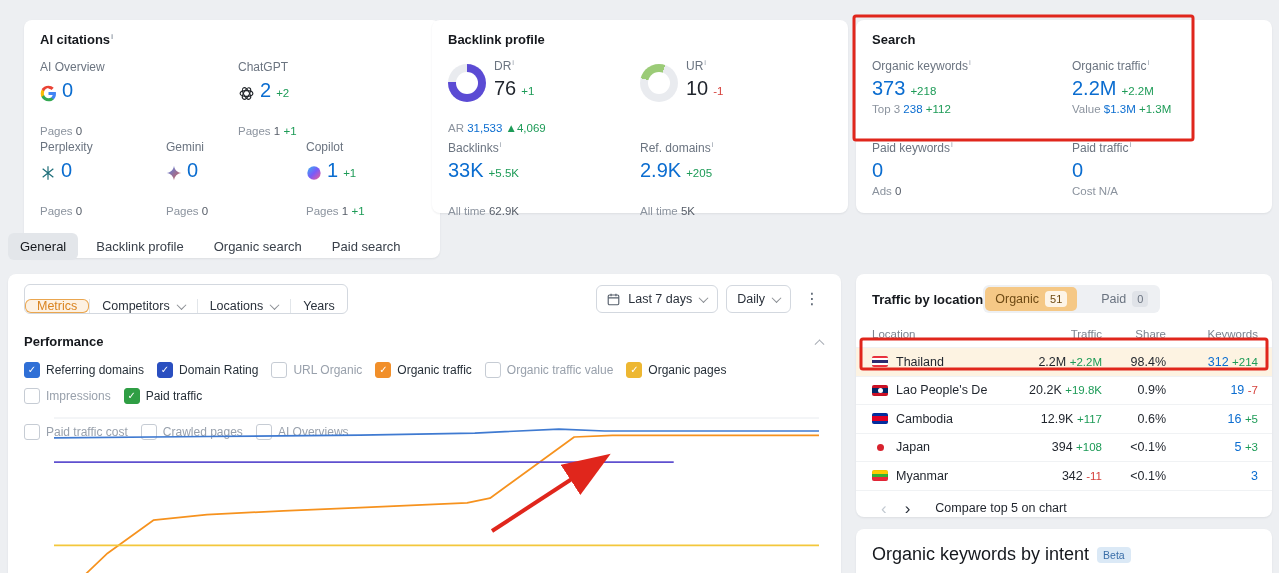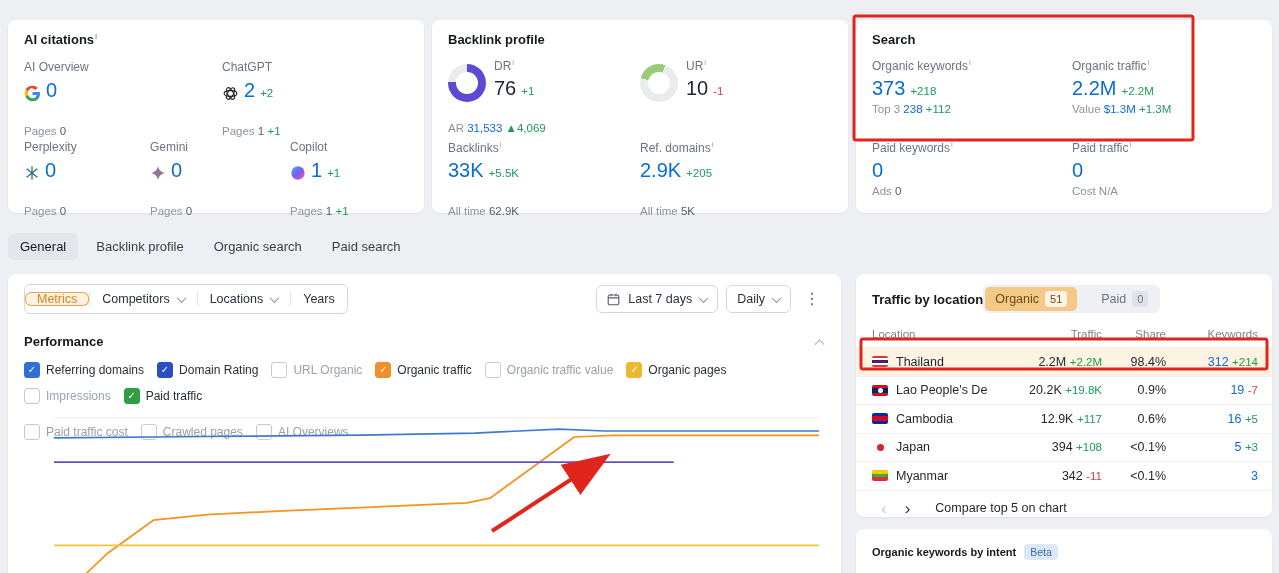--- a/index.html
+++ b/index.html
@@ -1,19 +1,19 @@
 <!DOCTYPE html>
 <html><head>
 <meta charset="utf-8">
 <style>
   html,body{margin:0;padding:0}
   #stage{position:relative;width:1279px;height:573px;background:#edeff2;overflow:hidden;
     font-family:"Liberation Sans","DejaVu Sans",sans-serif;color:#1f242c;font-size:12.5px}
   .card{position:absolute;background:#fff;border-radius:8px;box-shadow:0 1px 2px rgba(31,41,55,.08)}
-  #card-ai{left:8px;top:20px;width:416px;height:193px}
+  #card-ai{left:24px;top:20px;width:416px;height:238px}
   #card-backlink{left:432px;top:20px;width:416px;height:193px}
   #card-search{left:856px;top:20px;width:416px;height:193px}
   #card-main{left:8px;top:274px;width:833px;height:320px}
   #card-traffic{left:856px;top:274px;width:416px;height:243px}
   #card-intent{left:856px;top:529px;width:416px;height:80px;overflow:hidden}
 
   .card-title{position:absolute;left:16px;top:12px;font-size:13px;font-weight:700;color:#15181d}
   .sup{font-size:8px;color:#9aa2ad;vertical-align:super;margin-left:1px;cursor:default}
 
   .blk{position:absolute;width:190px}
@@ -35,21 +35,21 @@
   #dr-donut{left:16px;top:44px;background:conic-gradient(#5b4bd4 0 76%,#e9ebef 76% 100%)}
   #ur-donut{left:208px;top:44px;background:conic-gradient(from 285deg,#9bcb77 0 26%,#e9ebef 26% 100%)}
 
   
   #tabs{position:absolute;left:8px;top:231px;display:flex;gap:6px;align-items:center;height:30px}
   .tab{padding:6px 12px;border-radius:6px;font-size:13px;color:#39404a;cursor:pointer;white-space:nowrap}
   .tab.active{background:#e3e6ea;color:#15181d}
 
   
   .controls{display:flex;justify-content:space-between;align-items:center;padding:10px 16px 0}
-  .seg{display:flex;border:1px solid #d3d8df;border-radius:6px;height:28px;background:#fff;align-items:center}
+  .seg{display:flex;border:1px solid #d3d8df;border-radius:6px;height:28px;background:#fff;align-items:flex-end}
   .seg-item{display:flex;align-items:center;gap:8px;padding:0 12px;font-size:12.5px;color:#2a313b;border-left:1px solid #e2e6ea;cursor:pointer;white-space:nowrap}
   .seg-item:first-child{border-left:none;border-radius:6px 0 0 6px}
   .seg-item.active{background:#fdf1e2;color:#d9831f;box-shadow:inset 0 0 0 1px #eaa64f;border-radius:6px}
   .right-controls{display:flex;align-items:center;gap:8px}
   .btn{display:flex;align-items:center;gap:8px;height:28px;padding:0 10px;background:#fff;border:1px solid #d3d8df;border-radius:6px;font-size:12.5px;color:#2a313b;font-family:inherit;cursor:pointer}
   .kebab{font-size:16px;color:#5a6472;padding:0 5px;cursor:pointer;line-height:1}
   .chev{width:6px;height:6px;border-right:1.5px solid currentColor;border-bottom:1.5px solid currentColor;transform:rotate(45deg) translate(-1px,-1px);display:inline-block;opacity:.55}
   .chev.up{transform:rotate(-135deg) translate(-2px,-2px)}
 
   .perf-head{display:flex;justify-content:space-between;align-items:center;padding:20px 18px 0 16px;font-size:13px;font-weight:700;color:#15181d}
@@ -85,21 +85,21 @@
   .flag-kh{background:linear-gradient(180deg,#032ea1 0 25%,#e00025 25% 75%,#032ea1 75% 100%)}
   .flag-jp{background:#fff;box-shadow:none}
   .flag-jp::after{content:"";position:absolute;left:50%;top:50%;width:7px;height:7px;margin:-3.5px 0 0 -3.5px;background:#d8222e;border-radius:50%}
   .flag-mm{background:linear-gradient(180deg,#fecb00 0 33%,#34b233 33% 66%,#ea2839 66% 100%)}
   .pager{display:flex;align-items:center;padding:9px 16px;border-top:1px solid #f0f2f4;margin-top:0}
   .pg-btn{font-size:17px;color:#2a313b;background:none;border:none;padding:0 9px;cursor:pointer;font-family:inherit;line-height:1}
   .pg-btn.disabled{color:#c2c9d1}
   .compare{font-size:12.5px;margin-left:16px;color:#1f242c;cursor:pointer}
 
   .intent-head{display:flex;gap:8px;align-items:center;padding:15px 16px}
-  .intent-title{font-size:11px;font-weight:700;color:#15181d}
+  .intent-title{font-size:18px;font-weight:400;color:#15181d}
   .beta{background:#dbe9f6;color:#3a6ea8;font-size:10.5px;padding:2px 6px;border-radius:4px}
 
   #annotations{position:absolute;left:0;top:0;pointer-events:none;z-index:50}
 </style>
 </head>
 <body>
 
 <div id="stage">
 
   <div class="card" id="card-ai">

